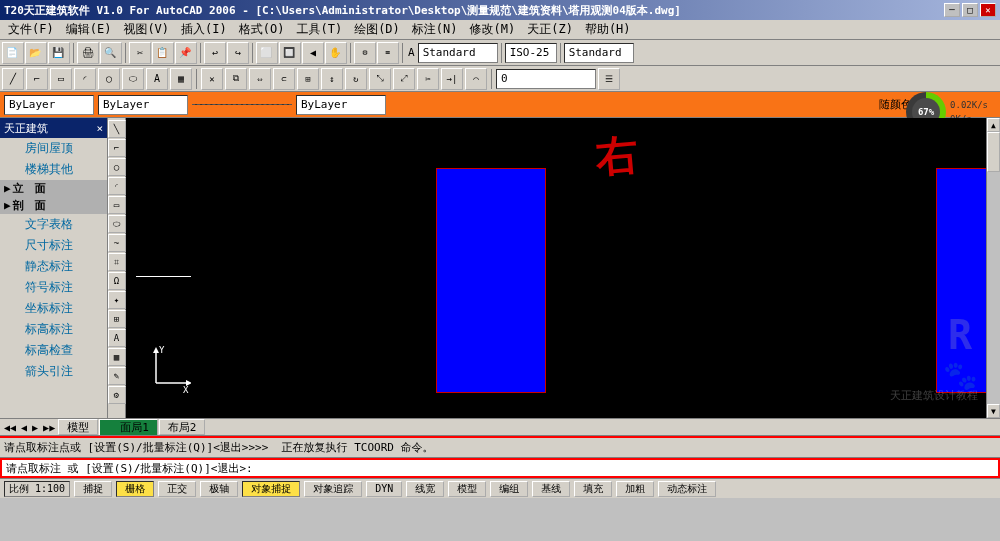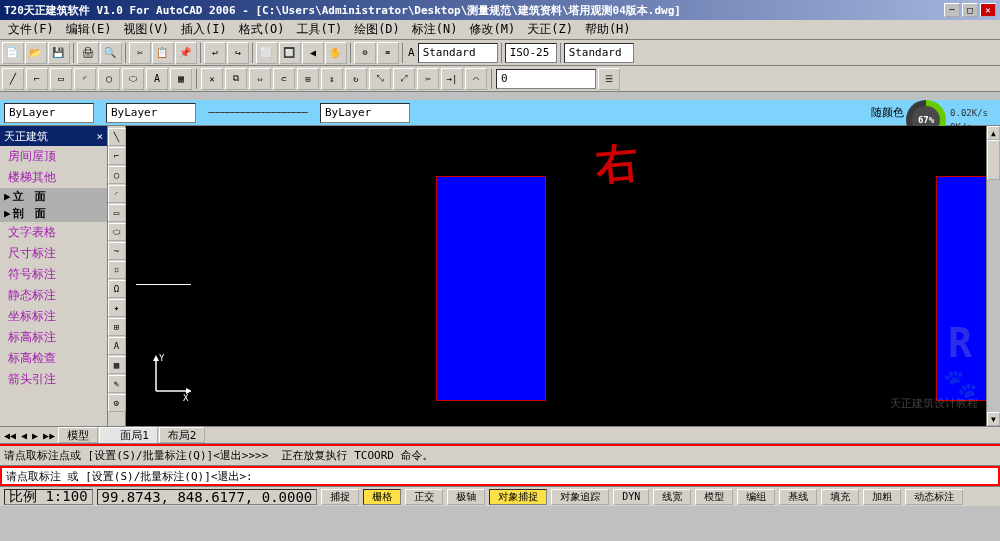--- a/index.html
+++ b/index.html
@@ -58,27 +58,26 @@
       background: #d4d0c8;
       display: flex; align-items: center;
       padding: 1px 2px;
       border-bottom: 1px solid #808080;
       gap: 2px;
     }
 
     
     #propbar {
       height: 26px;
-      background: #7dd3fc;
+      background: #f97316;
       display: flex; align-items: center;
       padding: 1px 4px;
       border-bottom: 1px solid #808080;
-      gap: 12px;
-      font-size: 11px;
-      margin-top: 8px;
+      gap: 4px;
+      font-size: 11px;
     }
     .prop-combo {
       height: 20px; min-width: 80px;
       background: white; border: 1px inset #808080;
       display: flex; align-items: center; padding: 0 4px;
       font-size: 11px;
     }
 
     
     #main {
@@ -107,21 +106,22 @@
     #leftpanel-content {
       flex: 1;
       overflow-y: auto;
       font-size: 12px;
     }
     .panel-item {
       padding: 2px 8px;
       cursor: pointer;
       white-space: nowrap;
       font-size: 12px;
-      color: #a21caf;
+      color: #0369a1;
+      margin-left: 17px;
     }
     .panel-section {
       background: #b0b0b0;
       padding: 1px 4px;
       font-weight: bold;
       font-size: 11px;
       display: flex; align-items: center; gap: 2px;
     }
     .rt-btn {
       width: 18px; height: 18px;
@@ -158,21 +158,21 @@
     }
     .nav-arrow { font-size: 10px; cursor: pointer; padding: 0 2px; }
     .tab-btn {
       padding: 1px 8px;
       background: #d4d0c8;
       border: 1px outset #fff;
       font-size: 11px;
       cursor: pointer;
       height: 16px; display: flex; align-items: center;
     }
-    .tab-btn.active { background: #e5e5e5; border-bottom: none; padding-left: 20px; }
+    .tab-btn.active { background: #15803d; border-bottom: none; padding-left: 20px; }
 
     
     #cmdarea {
       background: #d4d0c8;
       border-top: 2px solid #ff0000;
     }
     #cmdline1 {
       height: 20px;
       background: #d4d0c8;
       display: flex; align-items: center;
@@ -198,21 +198,21 @@
       display: flex; align-items: center;
       padding: 0 4px;
       font-size: 11px;
       border-top: 1px solid #808080;
       gap: 4px;
     }
     .status-item {
       padding: 0 4px;
       border: 1px inset #808080;
       height: 16px; display: flex; align-items: center;
-      font-size: 14px;
+      font-size: 10px;
       white-space: nowrap;
     }
     .status-btn {
       padding: 0 8px;
       border: 1px outset #fff;
       height: 16px; display: flex; align-items: center;
       font-size: 10px;
       cursor: pointer;
       background: #d4d0c8;
       white-space: nowrap;
@@ -359,22 +359,22 @@
       <div class="panel-section">
         <span>▶</span>
           <span>立　面</span>
       </div>
       <div class="panel-section">
         <span>▶</span>
           <span>剖　面</span>
       </div>
       <div class="panel-item">文字表格</div>
       <div class="panel-item">尺寸标注</div>
+      <div class="panel-item">静态标注</div>
       <div class="panel-item">符号标注</div>
-      <div class="panel-item">静态标注</div>
       <div class="panel-item">坐标标注</div>
       <div class="panel-item">标高标注</div>
       <div class="panel-item">标高检查</div>
       <div class="panel-item">箭头引注</div>
 
     </div>
   </div>
 
   <div style="width:18px;background:#d4d0c8;border-right:1px solid #808080;display:flex;flex-direction:column;align-items:center;padding:2px 0;gap:1px;">
     <div class="rt-btn">╲</div>
@@ -448,23 +448,20 @@
   </div>
   <div id="cmdline2">
     <span>请点取标注  或 [设置(S)/批量标注(Q)]&lt;退出&gt;:</span>
   </div>
 </div>
 
 <div id="statusbar">
   <div class="status-item">
     <span>比例 1:100</span>
   </div>
-  <div class="status-item">
-    <span>99.8743, 848.6177, 0.0000</span>
-  </div>
   <div class="status-btn">捕捉</div>
   <div class="status-btn active">栅格</div>
   <div class="status-btn">正交</div>
   <div class="status-btn">极轴</div>
   <div class="status-btn active">对象捕捉</div>
   <div class="status-btn">对象追踪</div>
   <div class="status-btn">DYN</div>
   <div class="status-btn">线宽</div>
   <div class="status-btn">模型</div>
   <div class="status-btn">编组</div>

